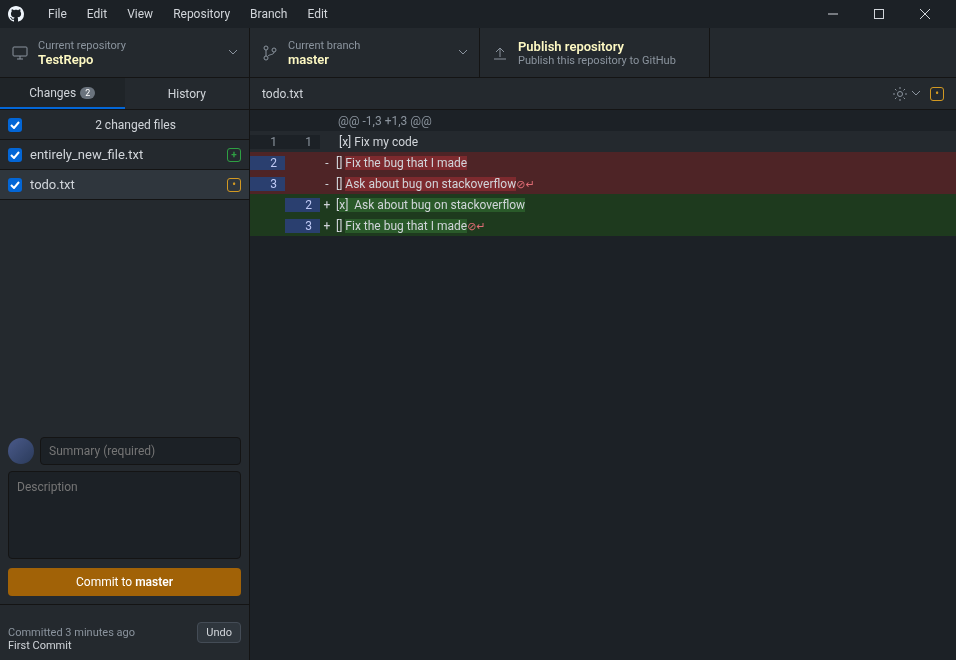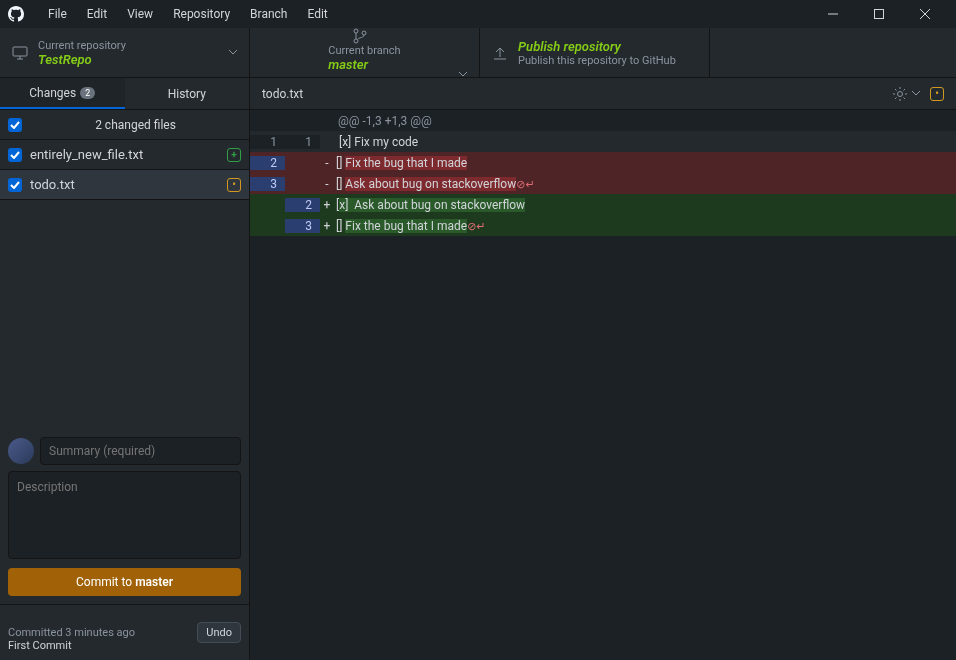--- a/index.html
+++ b/index.html
@@ -7,25 +7,25 @@
 .titlebar { height:28px; background:#1c2126; display:flex; align-items:center; padding:0 8px; }
 .gh-logo { width:16px; height:16px; fill:#f0f6fc; margin-right:14px; }
 .menu { display:flex; gap:0; }
 .menu-item { padding:4px 10px; color:#d1d5da; cursor:default; }
 .win-controls { margin-left:auto; display:flex; align-items:center; }
 .win-btn { width:46px; height:28px; display:flex; align-items:center; justify-content:center; }
 .win-btn svg { width:10px; height:10px; stroke:#d1d5da; fill:none; stroke-width:1; }
 .toolbar { height:50px; background:#24292e; display:flex; border-bottom:1px solid #141414; }
 .tool-seg { display:flex; align-items:center; padding:0 12px; border-right:1px solid #141414; position:relative; }
 .tool-seg.repo { width:250px; }
-.tool-seg.branch { width:230px;flex-direction:column; }
+.tool-seg.branch { width:230px; }
 .tool-seg.publish { flex:0 0 auto; width:230px; }
 .seg-icon { width:16px; height:16px; margin-right:10px; stroke:#8b949e; fill:none; }
 .seg-text .lbl { font-size:11px; color:#8b949e; }
-.seg-text .val { font-size:13px; color:#84cc16; font-weight:600;font-style:italic; }
+.seg-text .val { font-size:13px; color:#fef9c3; font-weight:600; }
 .seg-text .sub { font-size:11px; color:#8b949e; }
 .caret { margin-left:auto; width:8px; height:5px; }
 .main { display:flex; height:calc(100% - 78px); }
 .sidebar { width:250px; background:#24292e; border-right:1px solid #141414; display:flex; flex-direction:column; }
 .tabs { display:flex; height:32px; border-bottom:1px solid #141414; }
 .tab { flex:1; display:flex; align-items:center; justify-content:center; font-size:12px; color:#d1d5da; }
 .tab.active { border-bottom:2px solid #0366d6; background:#1f2428; }
 .badge { background:#6a737d; color:#fff; border-radius:8px; font-size:9px; padding:1px 5px; margin-left:4px; }
 .filehdr { height:30px; display:flex; align-items:center; padding:0 8px; border-bottom:1px solid #141414; }
 .chk { width:14px; height:14px; background:#0366d6; border-radius:3px; display:flex; align-items:center; justify-content:center; margin-right:8px; flex-shrink:0; }

